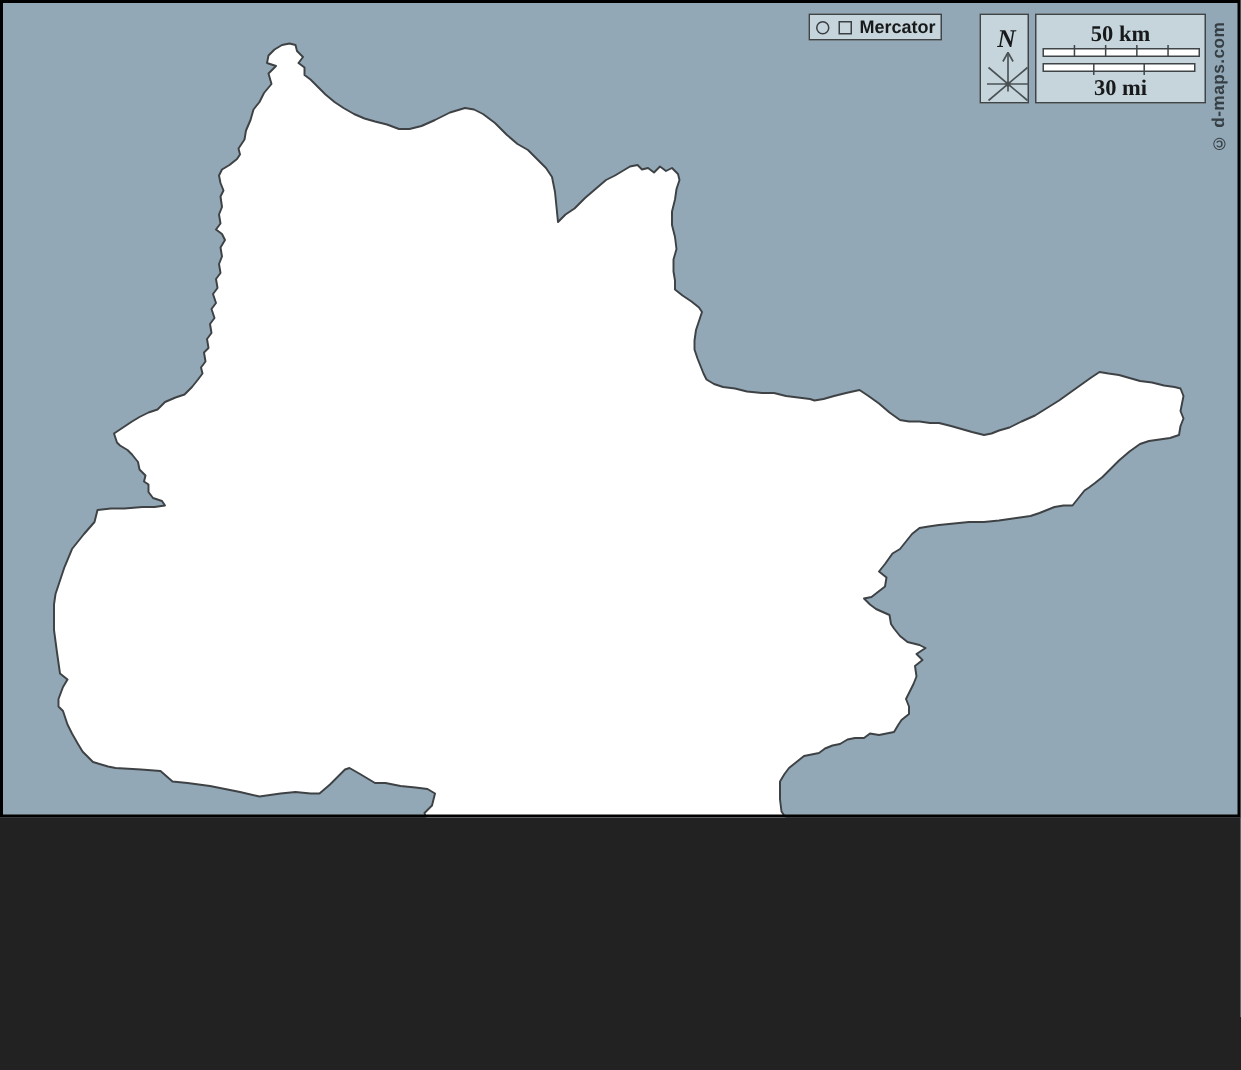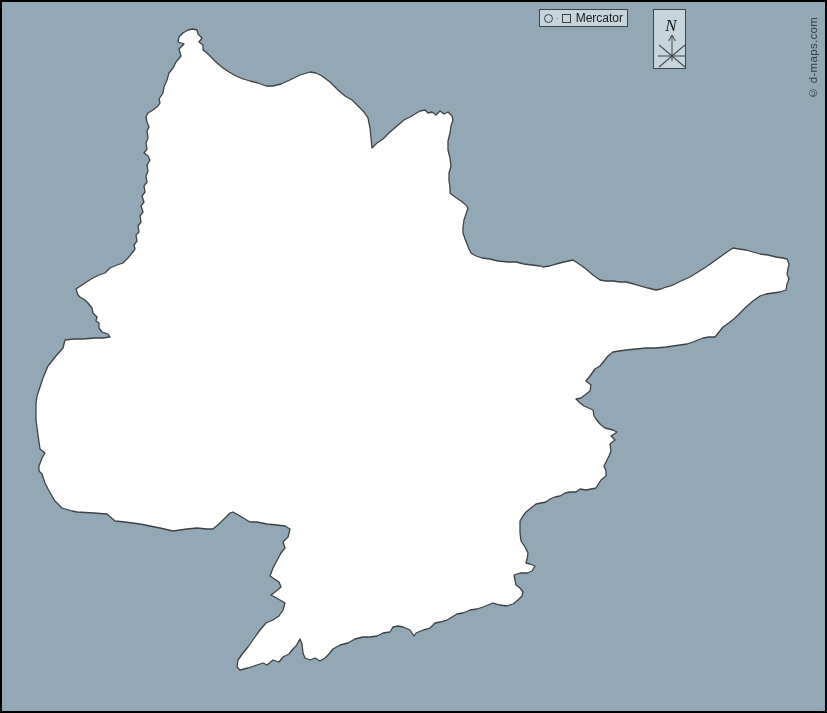--- a/index.html
+++ b/index.html
@@ -1,22 +1,23 @@
 <!DOCTYPE html>
 <html><head>
 <meta charset="utf-8">
 <style>
   html,body{margin:0;padding:0;background:#222;}
   *{box-sizing:border-box;}
   .stage{
     position:relative;
-    width:827px;height:713px;
+    width:827px;height:545px;
     background:#93a8b6;
     font-family:"Liberation Sans", sans-serif;
     overflow:hidden;
+    font-weight:bold;
   }
   .frame{
     position:absolute;inset:0;
     border:2px solid #000000;
     pointer-events:none;
     z-index:30;
   }
   .map-svg{position:absolute;left:0;top:0;z-index:1;}
   .panel{
     position:absolute;
@@ -81,17 +82,41 @@
         <line x1="5" y1="35" x2="31" y2="57"></line>
         <line x1="4" y1="46" x2="32" y2="46"></line>
         <line x1="18" y1="25" x2="18" y2="51"></line>
         <line x1="18" y1="25" x2="14.6" y2="31"></line>
         <line x1="18" y1="25" x2="21.4" y2="31"></line>
       </g>
       <circle cx="18" cy="46" r="1.7" fill="#4a5154"></circle>
     </svg>
   </div>
 
+  <div class="panel scalebox" style="background-color: rgb(198, 213, 220); border-color: rgb(63, 68, 70);">
+    <svg width="112" height="58" viewBox="0 0 112 58">
+      <text class="scale-label" x="56" y="17" text-anchor="middle">50 km</text>
+
+      <g>
+        <rect x="4.5" y="22.5" width="104" height="5" fill="#ffffff" stroke="#3f4446" stroke-width="1"></rect>
+        <g stroke="#3f4446" stroke-width="1">
+          <line x1="25.3" y1="20" x2="25.3" y2="27.5"></line>
+          <line x1="46.1" y1="20" x2="46.1" y2="27.5"></line>
+          <line x1="66.9" y1="20" x2="66.9" y2="27.5"></line>
+          <line x1="87.7" y1="20" x2="87.7" y2="27.5"></line>
+        </g>
+      </g>
+
+      <g>
+        <rect x="4.5" y="32.5" width="101" height="5" fill="#ffffff" stroke="#3f4446" stroke-width="1"></rect>
+        <g stroke="#3f4446" stroke-width="1">
+          <line x1="38.2" y1="32.5" x2="38.2" y2="40"></line>
+          <line x1="71.8" y1="32.5" x2="71.8" y2="40"></line>
+        </g>
+      </g>
+      <text class="scale-label" x="56" y="53" text-anchor="middle">30 mi</text>
+    </svg>
+  </div>
 
   <div class="copyright">© d-maps.com</div>
 
   <div class="frame" style="border-color: rgb(0, 0, 0);"></div>
 </div>
 
 </body></html>

